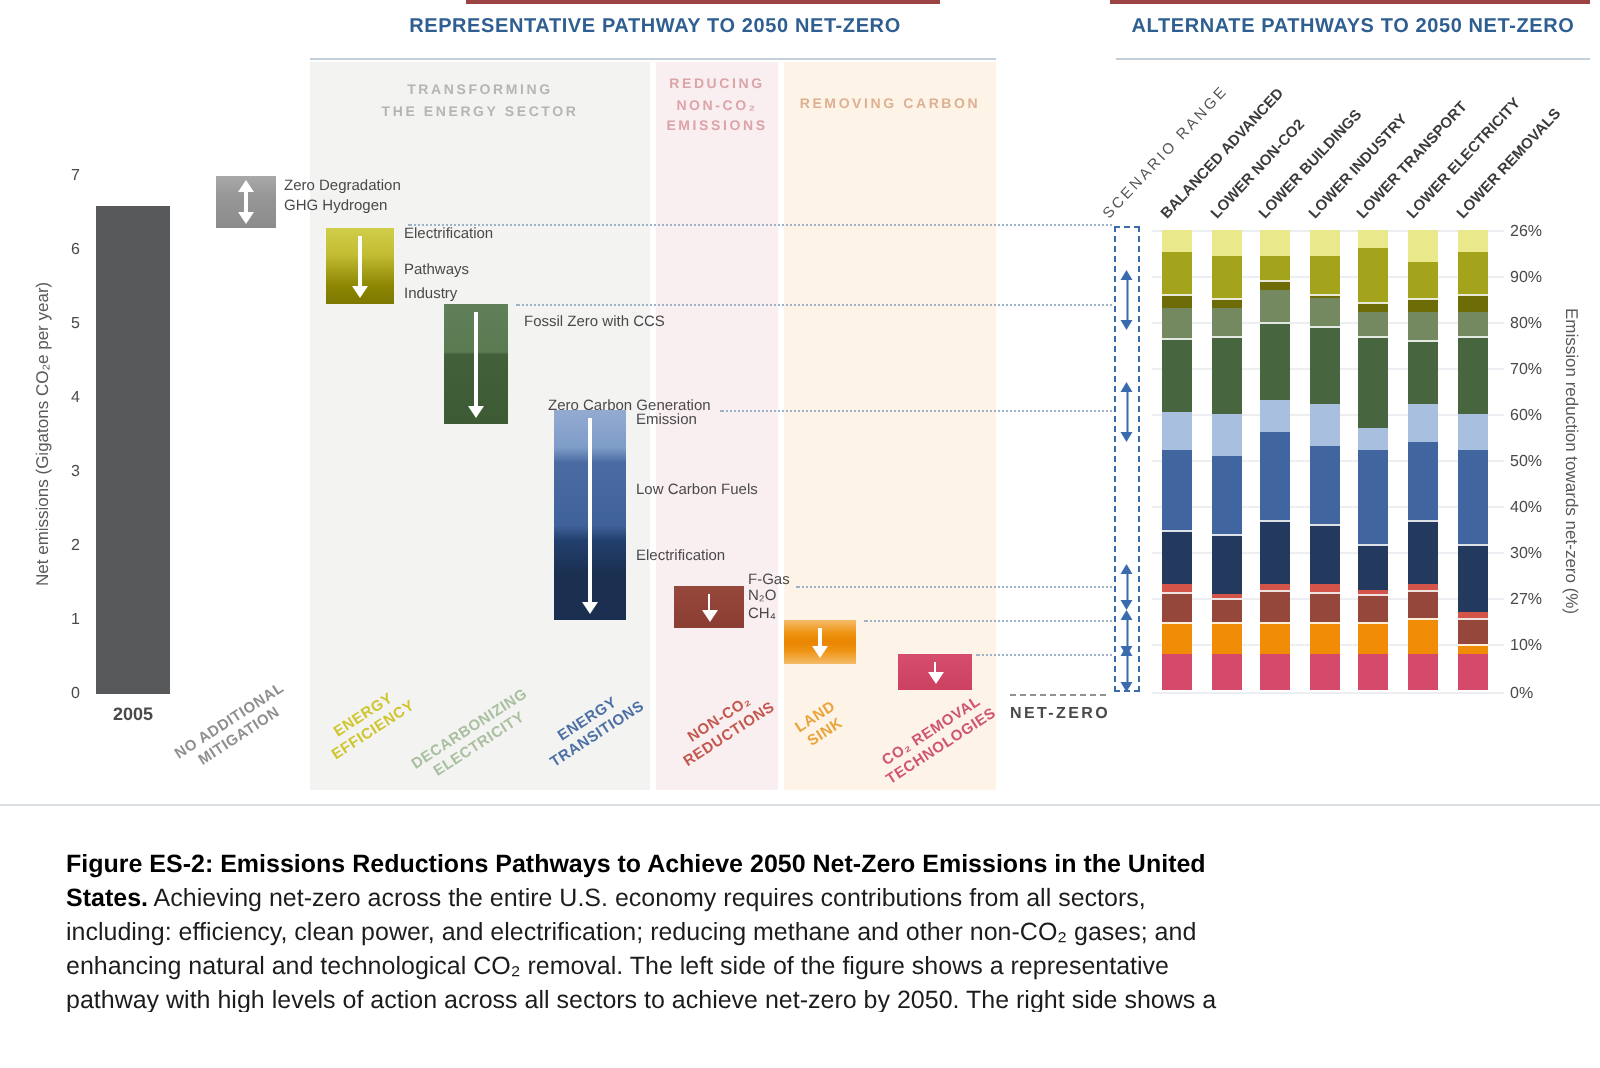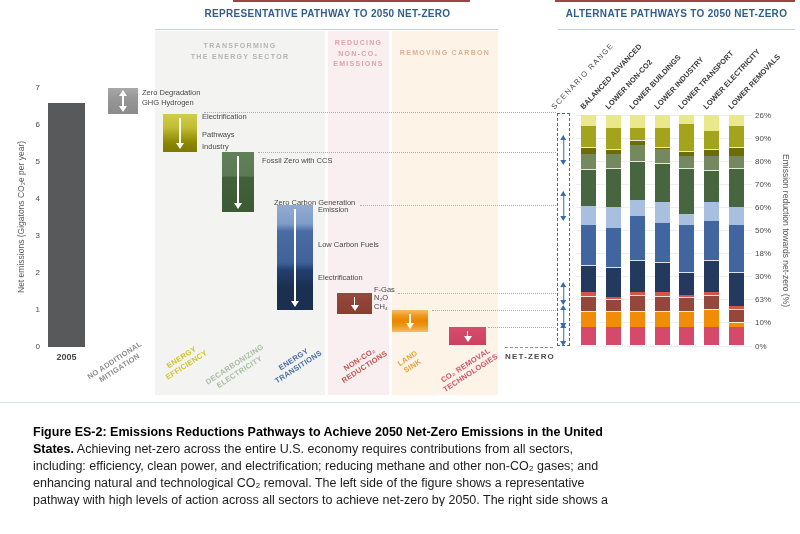--- a/index.html
+++ b/index.html
@@ -149,23 +149,23 @@
       <div class="gridline" style="top: 276.2px;"></div>
       <div class="gridline" style="top: 253.1px;"></div>
       <div class="gridline" style="top: 230px;"></div>
       <div class="gridline" style="top: 206.9px;"></div>
       <div class="gridline" style="top: 183.8px;"></div>
       <div class="gridline" style="top: 160.7px;"></div>
       <div class="gridline" style="top: 137.6px;"></div>
       <div class="gridline" style="top: 114.5px;"></div>
       <div class="tickR" style="top: 341.5px;">0%</div>
       <div class="tickR" style="top: 318.4px;">10%</div>
-      <div class="tickR" style="top: 295.3px;">63%</div>
+      <div class="tickR" style="top: 295.3px;">27%</div>
       <div class="tickR" style="top: 272.2px;">30%</div>
-      <div class="tickR" style="top: 249.1px;">18%</div>
+      <div class="tickR" style="top: 249.1px;">40%</div>
       <div class="tickR" style="top: 226px;">50%</div>
       <div class="tickR" style="top: 202.9px;">60%</div>
       <div class="tickR" style="top: 179.8px;">70%</div>
       <div class="tickR" style="top: 156.7px;">80%</div>
       <div class="tickR" style="top: 133.6px;">90%</div>
       <div class="tickR" style="top: 110.5px;">26%</div>
       <div class="seg" title="CO₂ Removal Technologies" style="left: 581px; width: 15px; top: 327.02px; height: 18.48px; background: rgb(213, 73, 106);"></div>
       <div class="seg gstart" title="Land Sink" style="left: 581px; width: 15px; top: 310.85px; height: 16.17px; background: rgb(240, 140, 5);"></div>
       <div class="seg gstart" title="CH₄ / N₂O" style="left: 581px; width: 15px; top: 295.835px; height: 15.015px; background: rgb(148, 71, 58);"></div>
       <div class="seg" title="F-Gas" style="left: 581px; width: 15px; top: 292.37px; height: 3.465px; background: rgb(212, 84, 74);"></div>

